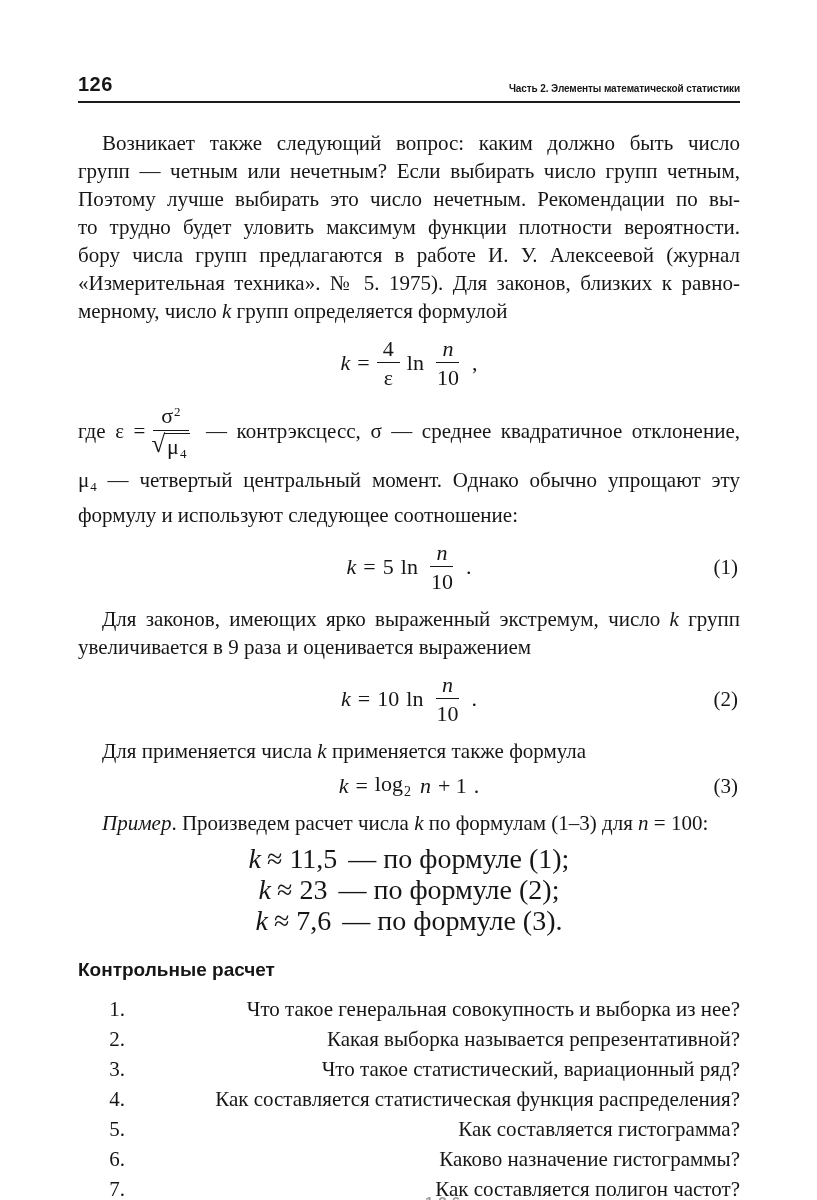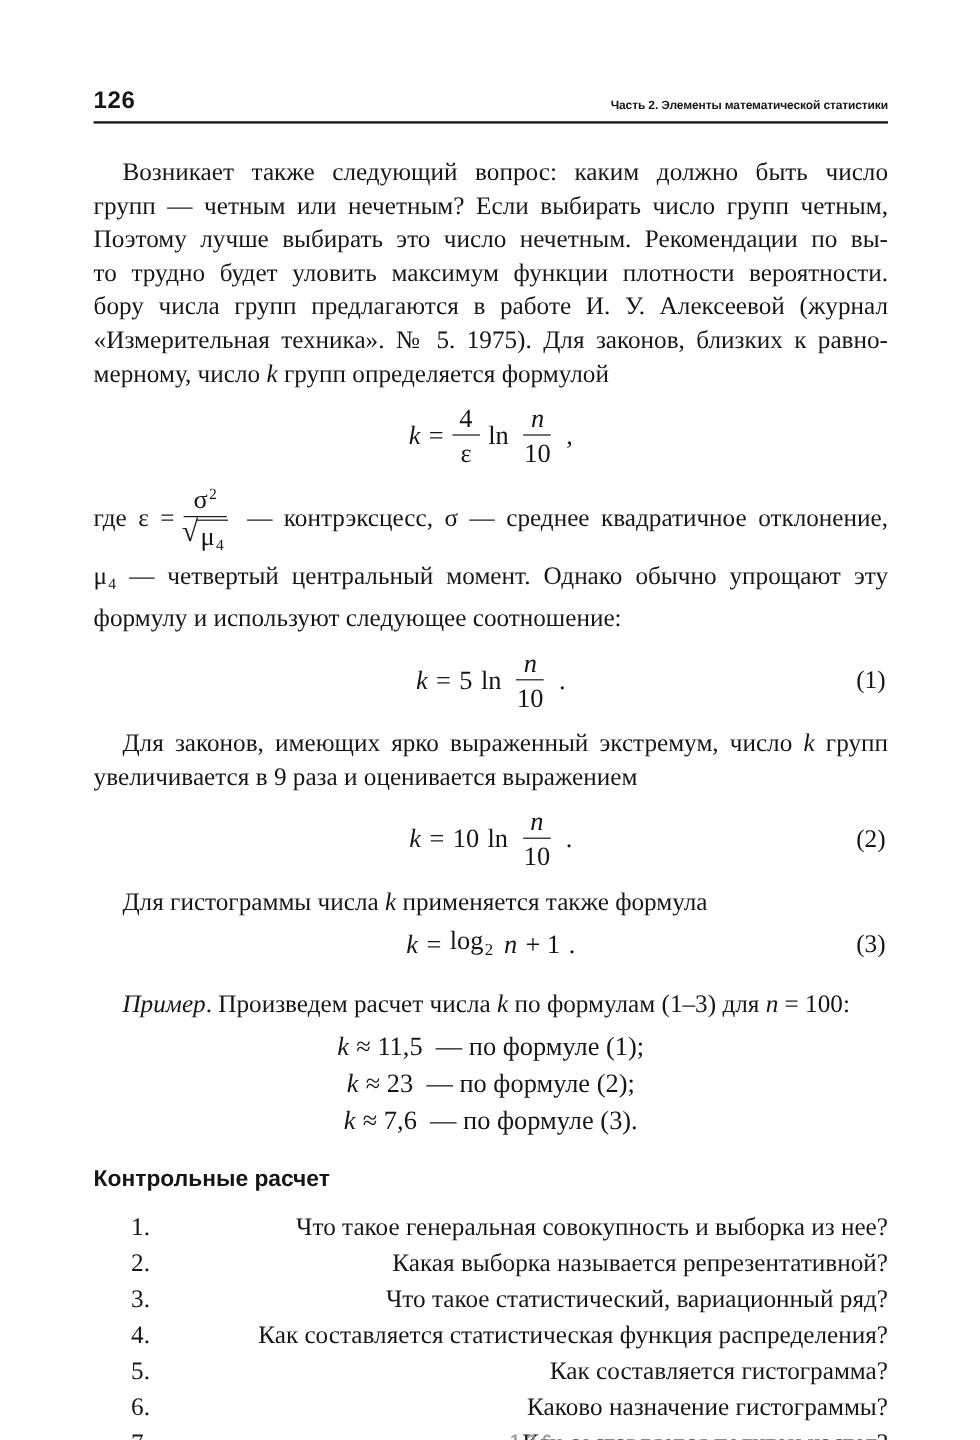--- a/index.html
+++ b/index.html
@@ -64,21 +64,21 @@
   .bigfrac {
     display: inline-flex; flex-direction: column; align-items: center;
     vertical-align: middle; margin: 0 6px; font-size: 22px; line-height: 1;
   }
   .bigfrac .bnum { display: block; padding: 0 8px 3px; border-bottom: 1.6px solid #161616; line-height: 22px; }
   .bigfrac .bden { display: inline-flex; align-items: flex-start; padding-top: 2px; line-height: 24px; }
   .rad { font-size: 25px; line-height: 22px; margin-right: -1px; }
   .radicand { border-top: 1.6px solid #161616; padding: 1px 4px 0 3px; }
 
   
-  .result-line { text-align: center; font-size: 22px; line-height: 31px; margin: 0; }
+  .result-line { text-align: center; font-size: 28px; line-height: 31px; margin: 0; }
   .result-line .rest { margin-left: 11px; }
   .result-line .mid  { margin-left: 6px; }
 
   
   .section-heading {
     font-family: "Liberation Sans", "DejaVu Sans", sans-serif;
     font-weight: bold;
     font-size: 19px;
     margin: 20px 0 10px;
   }
@@ -177,36 +177,36 @@
         <span>ln</span>
         <span class="frac">
           <span class="num var">n</span>
           <span class="den">10</span>
         </span>
         <span>.</span>
       </span>
       <span class="eq-num">(2)</span>
     </div>
 
-    <p class="line indent"><span>Для гистограммы числа </span><span class="var">k</span><span> применяется также формула</span></p>
+    <p class="line indent"><span>Для применяется числа </span><span class="var">k</span><span> применяется также формула</span></p>
 
     <div class="equation plain-eq">
       <span class="eq-inner">
         <span class="var">k</span>
         <span>=</span>
         <span><span>log</span><sub class="logsub">2</sub></span>
         <span class="var">n</span>
         <span>+ 1</span>
         <span>.</span>
       </span>
       <span class="eq-num">(3)</span>
     </div>
 
     <div>
-      <p class="line indent" style="margin-top:20px;"><span class="var">Пример</span><span>. Произведем расчет числа </span><span class="var">k</span><span> по формулам (1–3) для </span><span class="var">n</span><span> = 100:</span></p>
+      <p class="line indent" style="margin-top:8px;"><span class="var">Пример</span><span>. Произведем расчет числа </span><span class="var">k</span><span> по формулам (1–3) для </span><span class="var">n</span><span> = 100:</span></p>
 
       <div style="margin-top:6px;">
         <p class="result-line"><span class="var">k</span><span class="mid">≈ 11,5</span><span class="rest">— по формуле (1);</span></p>
         <p class="result-line"><span class="var">k</span><span class="mid">≈ 23</span><span class="rest">— по формуле (2);</span></p>
         <p class="result-line"><span class="var">k</span><span class="mid">≈ 7,6</span><span class="rest">— по формуле (3).</span></p>
       </div>
     </div>
 
     <h2 class="section-heading">Контрольные расчет</h2>
     <div class="qlist">

